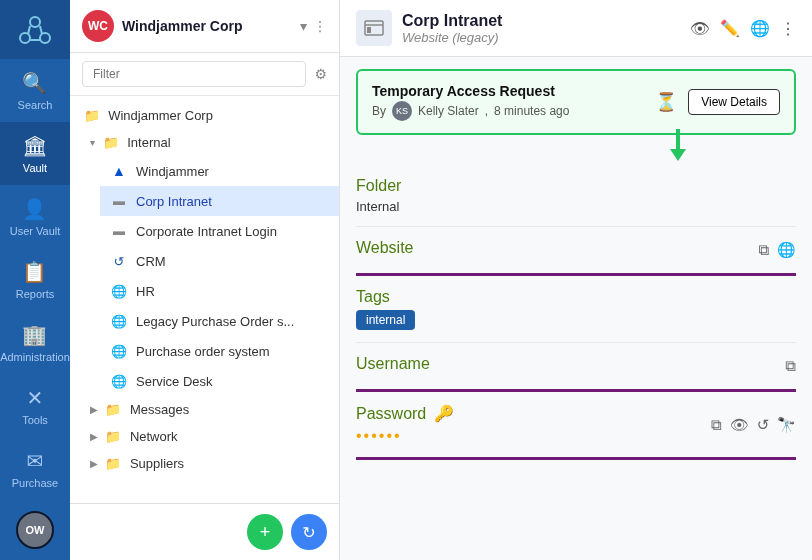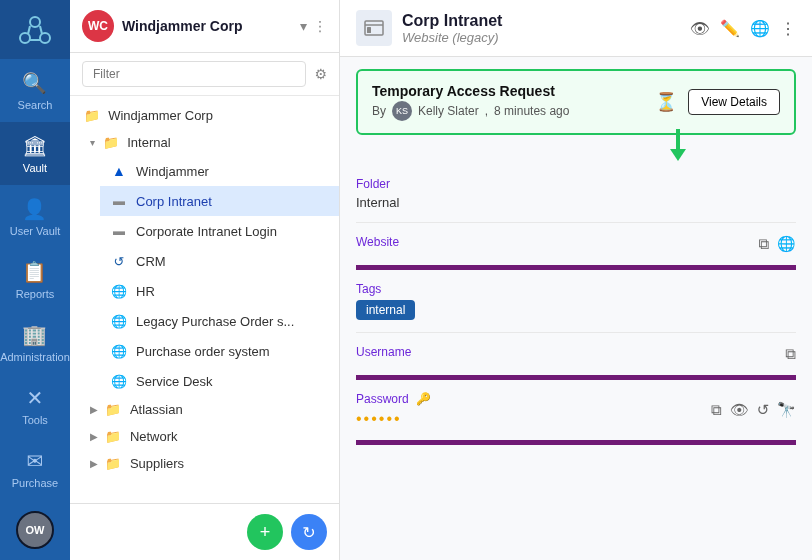--- a/index.html
+++ b/index.html
@@ -235,25 +235,25 @@
     .details-section {
       flex: 1;
       overflow-y: auto;
       padding: 0 16px 16px 16px;
       margin-top: 30px;
     }
     .detail-row {
       border-bottom: 1px solid #e8e8e8;
       padding: 12px 0;
     }
-    .detail-label { font-size: 12px; color: #6d28d9; margin-bottom: 4px; }
+    .detail-label { font-size: 16px; color: #4d7c0f; margin-bottom: 4px; }
     .detail-value { font-size: 13px; color: #333; }
     .detail-row-inline {
       display: flex; align-items: center; justify-content: space-between;
-      border-bottom: 5px solid #701a75;
+      border-bottom: 3px solid #701a75;
       padding: 12px 0;
     }
     .detail-actions { display: flex; gap: 8px; color: #666; }
     .detail-actions span { cursor: pointer; font-size: 15px; }
 
     .tag {
       display: inline-block;
       background: #1e5fa8;
       color: white;
       border-radius: 4px;
@@ -371,21 +371,21 @@
         </div>
         <div class="tree-item">
           <span class="item-icon" style="color:#1e5fa8">🌐</span>
           <span>Service Desk</span>
         </div>
       </div>
 
       <div class="tree-folder-group">
         <span style="color:#888; font-size:10px">▶</span>
         <span style="color:#f0a500">📁</span>
-        <span>Atlassian</span>
+        <span>Messages</span>
       </div>
 
       <div class="tree-folder-group">
         <span style="color:#888; font-size:10px">▶</span>
         <span style="color:#f0a500">📁</span>
         <span>Network</span>
       </div>
 
       <div class="tree-folder-group">
         <span style="color:#888; font-size:10px">▶</span>

